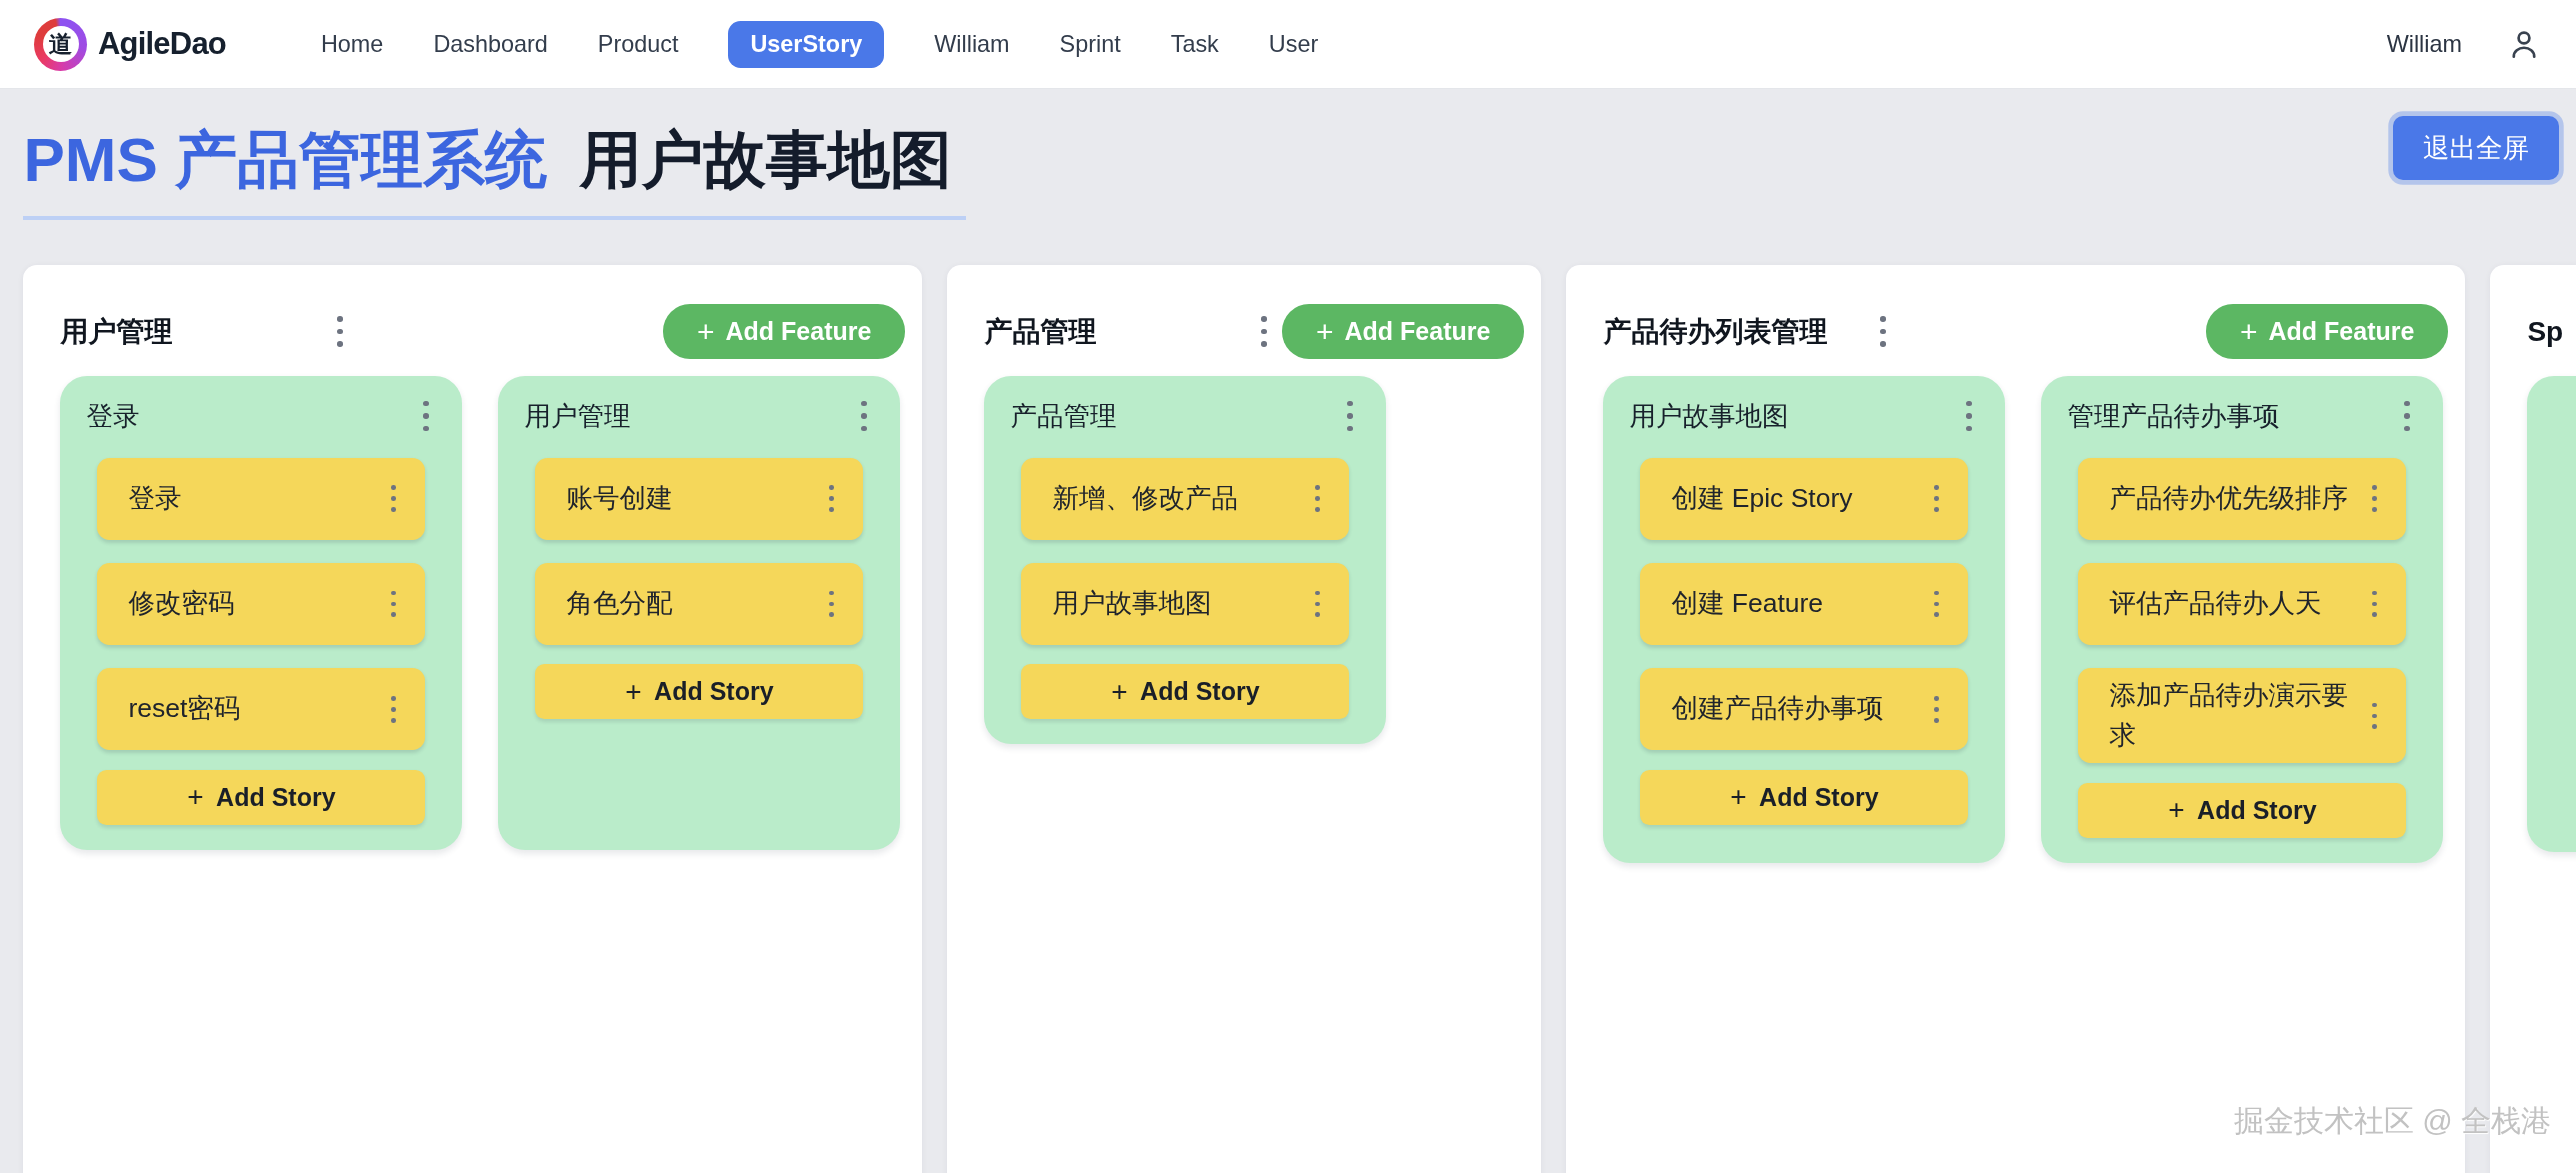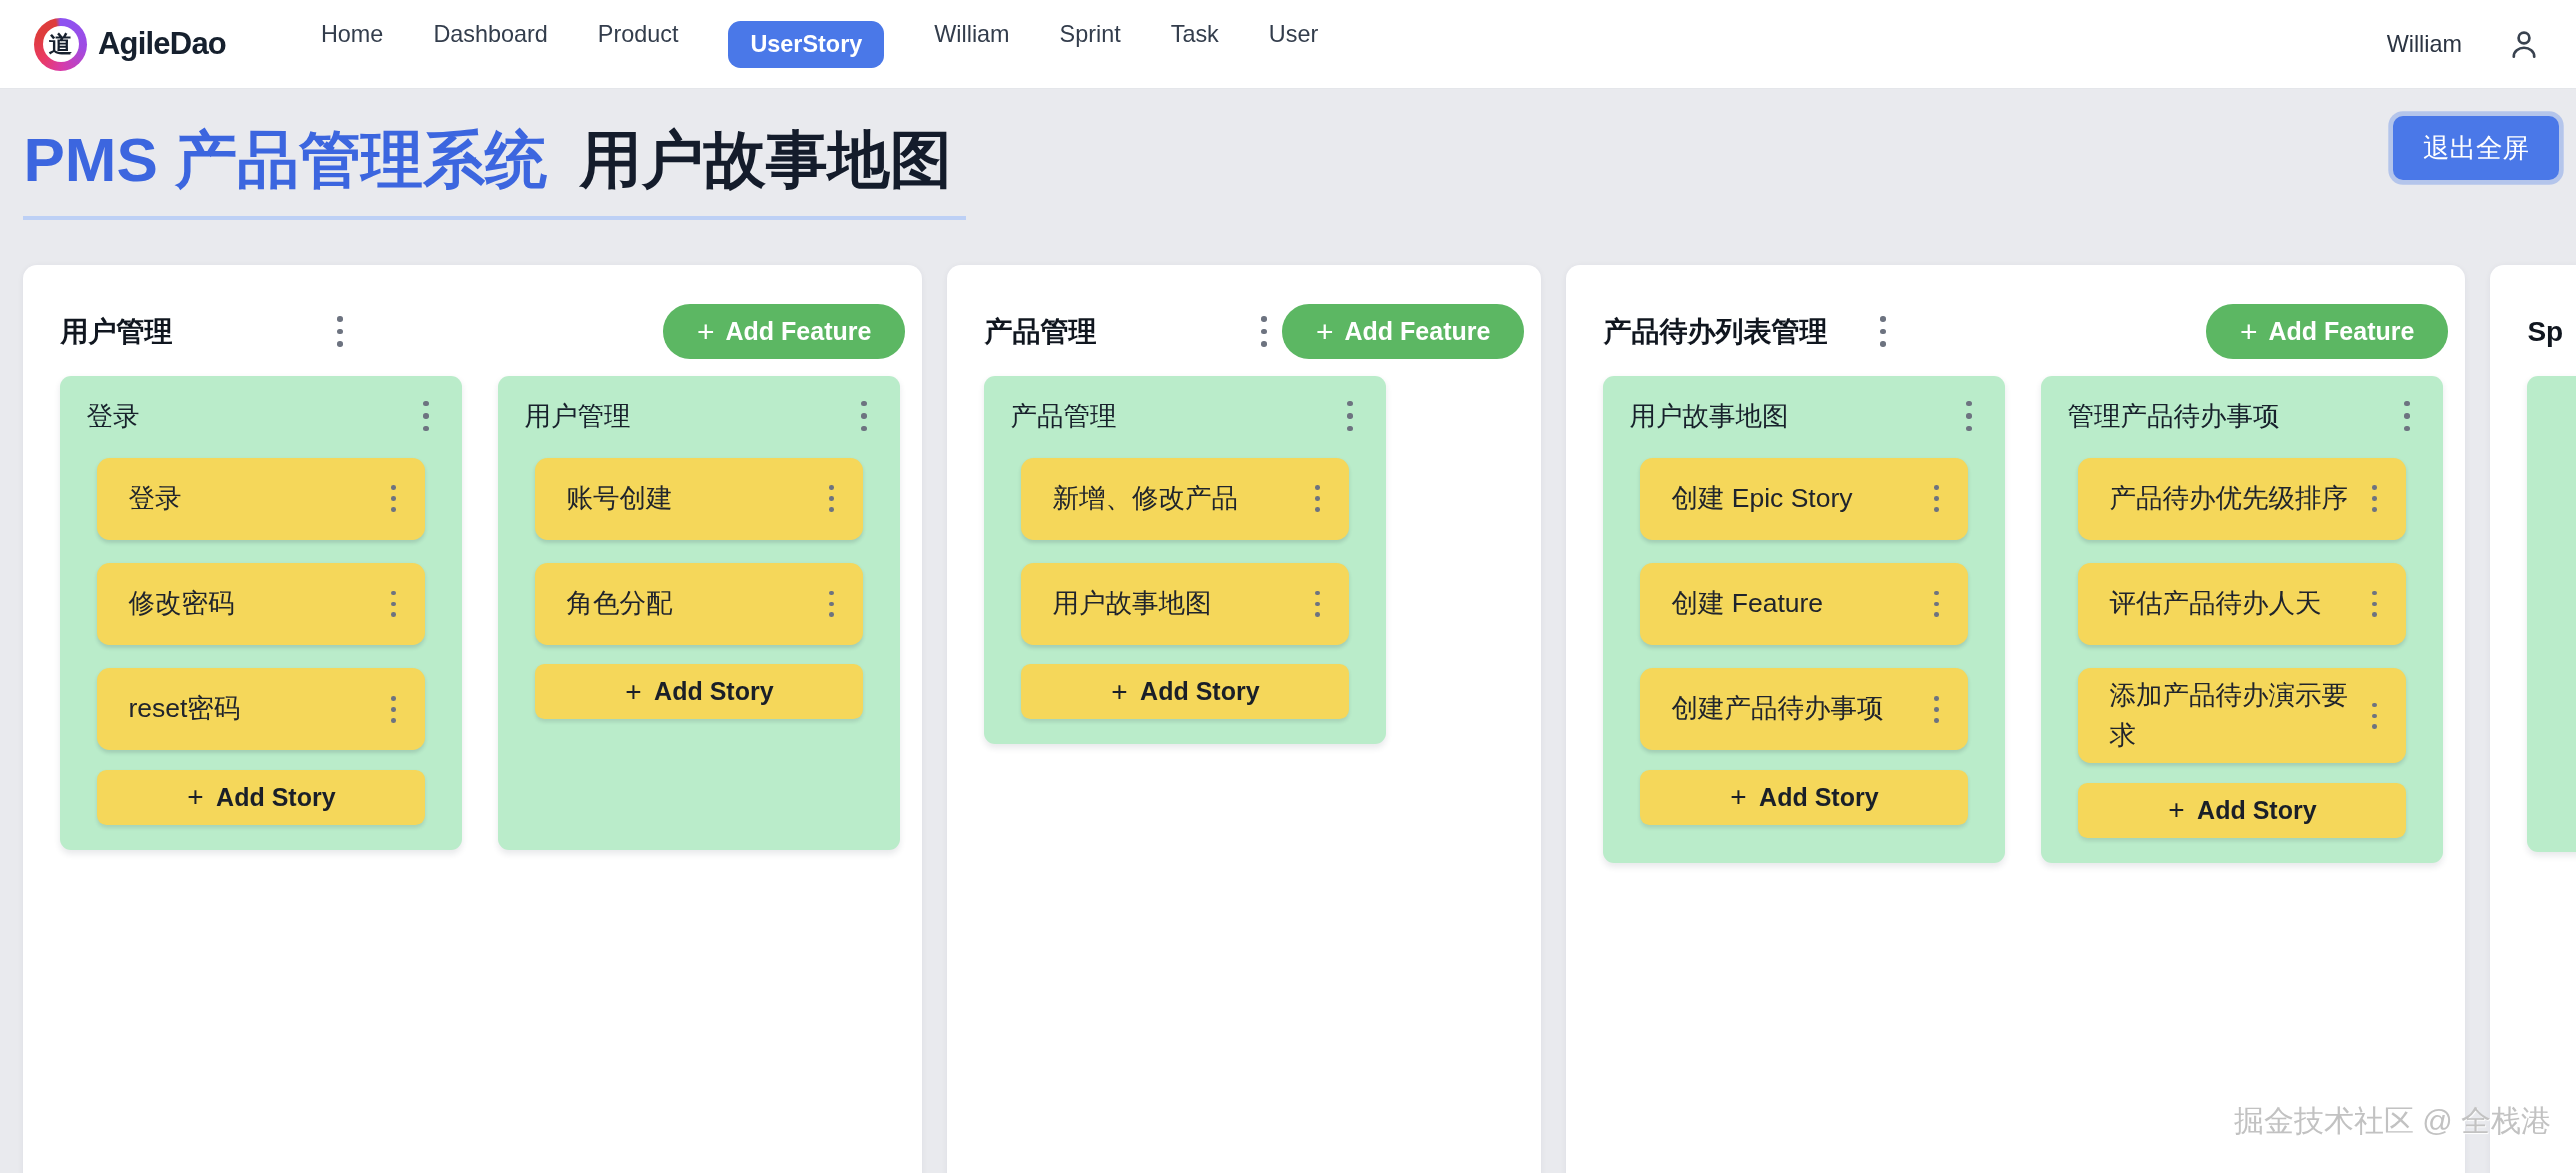--- a/index.html
+++ b/index.html
@@ -22,21 +22,21 @@
       #8e52f0 0deg, #8e52f0 18deg, #a04be2 100deg, #d83ba8 178deg,
       #ea3a62 232deg, #de3c3c 292deg, #de3c3c 348deg, #8e52f0 360deg);
     display:flex; align-items:center; justify-content:center; flex:0 0 auto;
   }
   .logo-inner {
     width:36px; height:36px; border-radius:50%; background:#fff;
     display:flex; align-items:center; justify-content:center;
     font-size:23.4px; font-weight:700; color:#16202e;
   }
   .brand { margin-left:11px; font-size:31px; font-weight:700; letter-spacing:-0.8px; color:#16202e; }
-  .menu { display:flex; align-items:flex-start; gap:50px; margin-left:95px; }
+  .menu { display:flex; align-items:center; gap:50px; margin-left:95px; }
   .nav-item { font-size:23.4px; color:#333d4c; cursor:pointer; white-space:nowrap; }
   .nav-item.active {
     background:#4a78e8; color:#ffffff; padding:10px 22px; border-radius:12.5px; font-weight:600;
   }
   .nav-right { margin-left:auto; display:flex; align-items:center; }
   .user-name { font-size:23.4px; color:#2b3442; }
   .user-icon { margin-left:44px; width:36px; height:36px; }
 
   
   .hero { padding:34px 0 0 23.4px; position:relative; }
@@ -73,21 +73,21 @@
   .add-feature-btn {
     margin-left:auto; height:55px; border:none; border-radius:27px;
     background:#5cb763; color:#ffffff; font-size:25px; font-weight:600;
     padding:0 34px; display:flex; align-items:center; gap:11px; cursor:pointer;
     font-family:inherit; white-space:nowrap;
   }
   .plus { font-size:30px; font-weight:400; line-height:1; }
 
   .features { display:flex; align-items:stretch; gap:36px; }
   .feature {
-    flex:0 0 402px; width:402px; background:#baecca; border-radius:11px;
+    flex:0 0 402px; width:402px; background:#baecca; border-radius:27px;
     padding:20px 37px 25px; box-shadow:0 3.1px 6.2px rgba(30,40,60,0.10);
   }
   .feature-head { display:flex; align-items:center; margin:0 -11px; height:41px; }
   .feature-title { font-size:26.5px; font-weight:500; color:#17202b; white-space:nowrap; }
   .feature-head .kebab { margin-left:auto; }
 
   .stories { display:flex; flex-direction:column; gap:23.4px; margin-top:21px; }
   .story {
     background:#f5d75a; border-radius:12.5px; min-height:82px;
     display:flex; align-items:center; padding:7.8px 22px 7.8px 31px;

